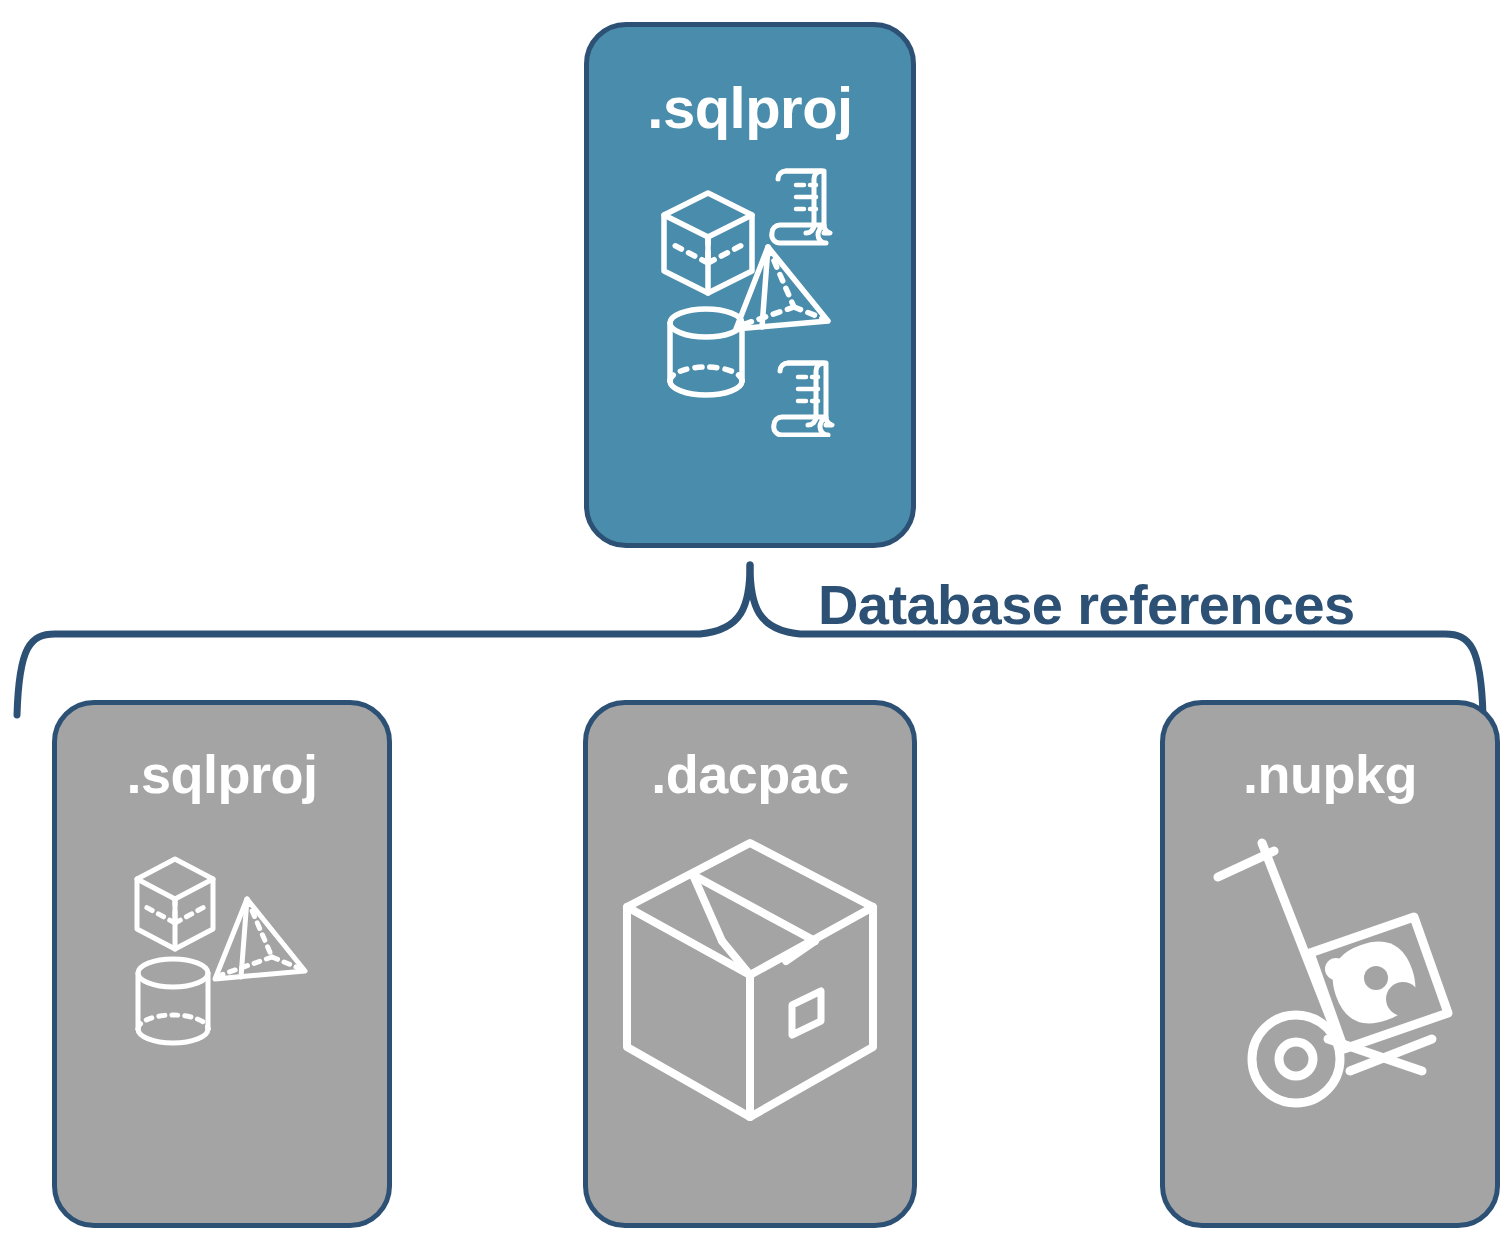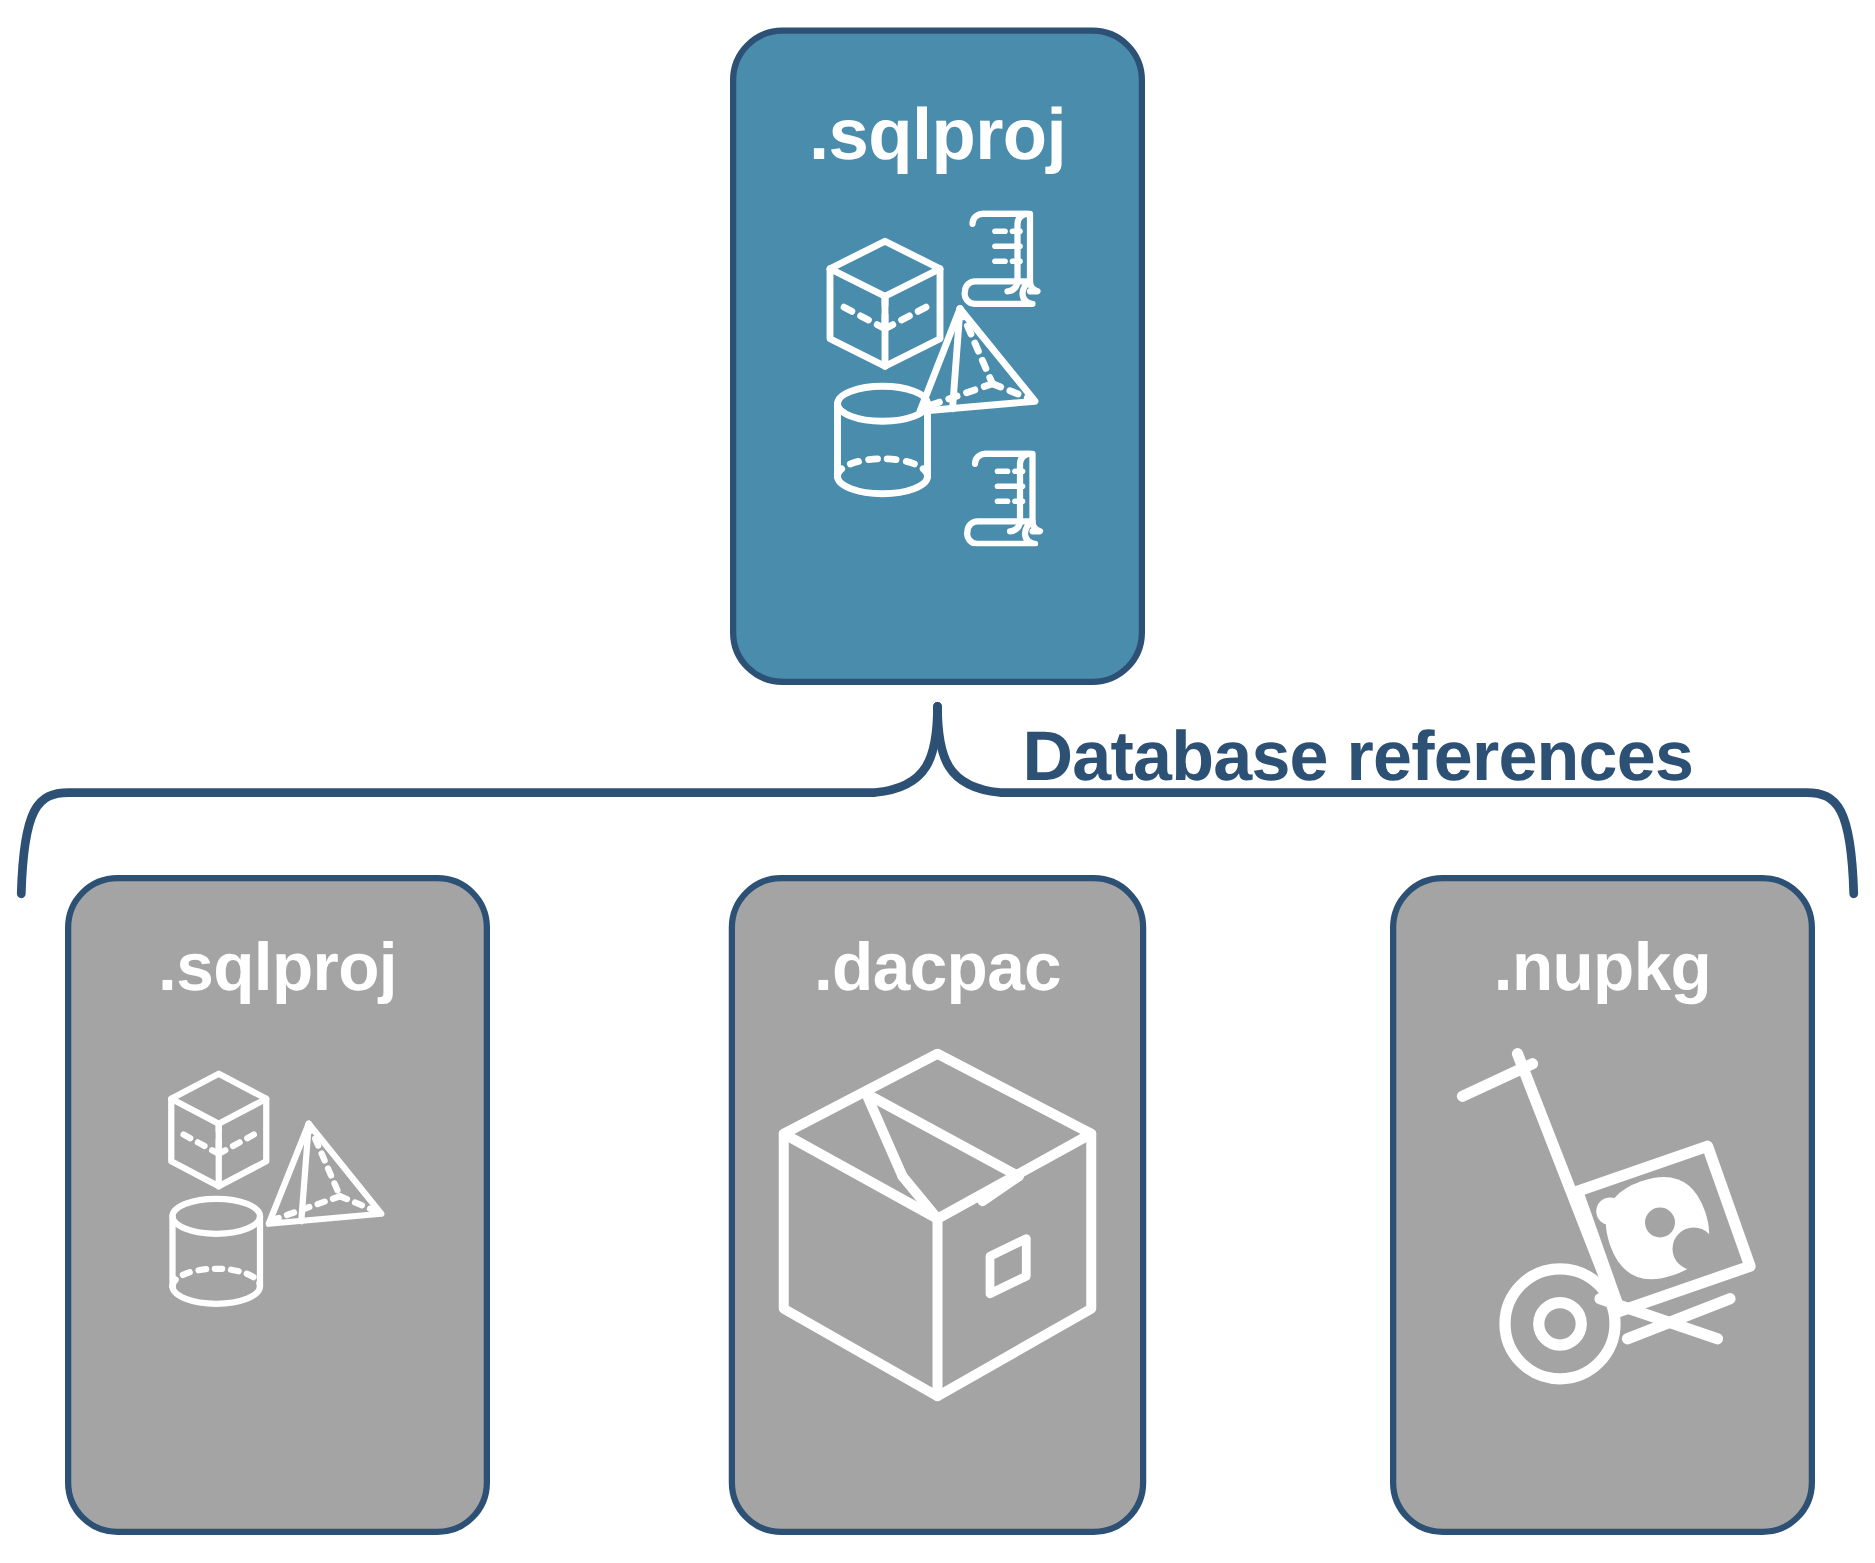--- a/index.html
+++ b/index.html
@@ -53,21 +53,21 @@
     height: 526px;
     background: #4A8CAB;
   }
   #card-sqlproj-top .card-title { top: 52px; font-size: 58px; }
   #card-sqlproj-top .card-art   { top: 140px; }
 
   
   .card-gray { background: #A4A4A4; }
   #card-sqlproj-ref { left: 52px;   top: 700px; width: 340px; height: 528px; }
   #card-dacpac      { left: 583px;  top: 700px; width: 334px; height: 528px; }
-  #card-nupkg       { left: 1112px; top: 700px; width: 340px; height: 528px; }
+  #card-nupkg       { left: 1160px; top: 700px; width: 340px; height: 528px; }
   .card-gray .card-title { top: 42px; font-size: 54px; }
   .card-gray .card-art   { top: 130px; }
 
   
   #brace {
     position: absolute;
     left: 0;
     top: 548px;
     width: 1500px;
     height: 180px;

